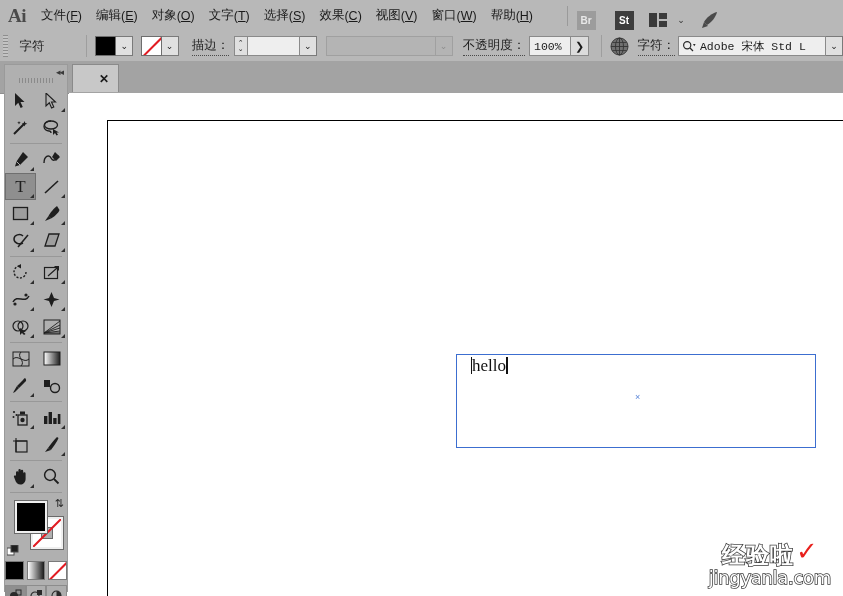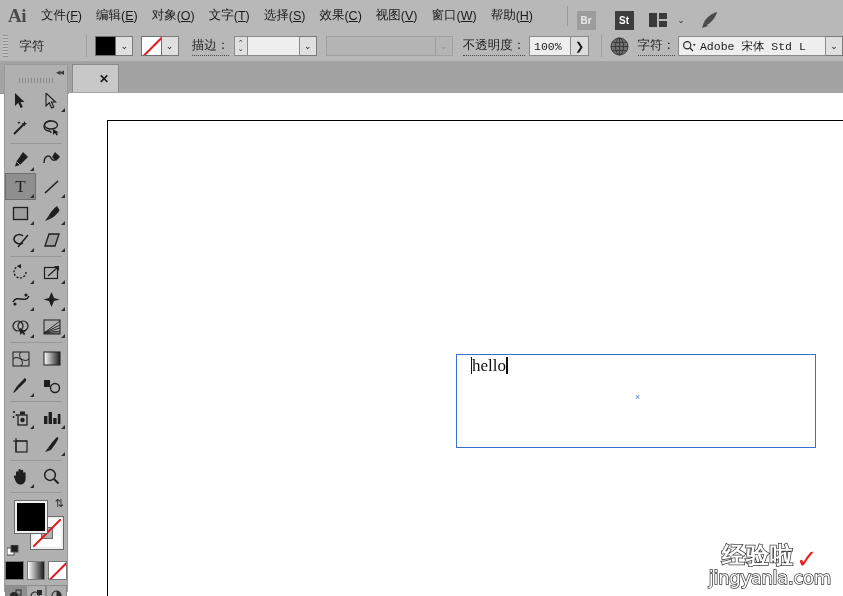--- a/index.html
+++ b/index.html
@@ -354,21 +354,21 @@
     line-height: 1;
   }
 
   
   .watermark {
     position: absolute; right: 12px; bottom: 8px;
     text-align: center;
     pointer-events: none;
   }
   .wm-row1 {
-    display: flex; align-items: flex-end; justify-content: center; gap: 2px;
+    display: flex; align-items: flex-start; justify-content: center; gap: 2px;
   }
   .wm-cn {
     font-size: 23px; font-weight: bold;
     color: #ffffff;
     font-family: "DejaVu Sans", sans-serif;
     letter-spacing: 1px;
     -webkit-text-stroke: 1.5px #3a3a3a;
     paint-order: stroke fill;
   }
   .wm-check {

